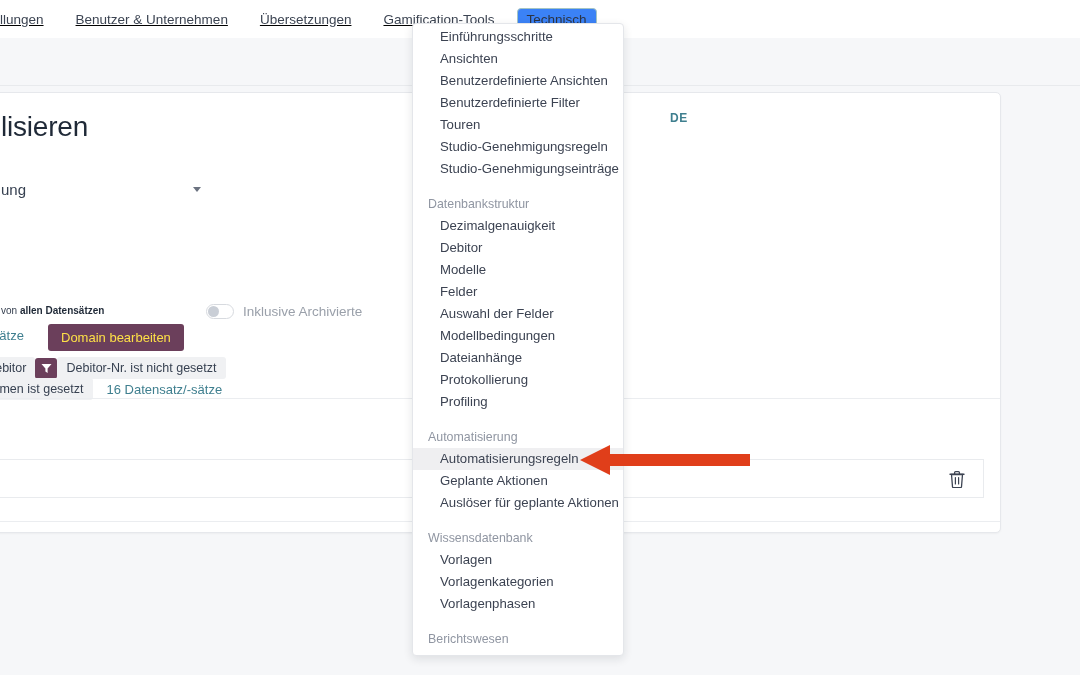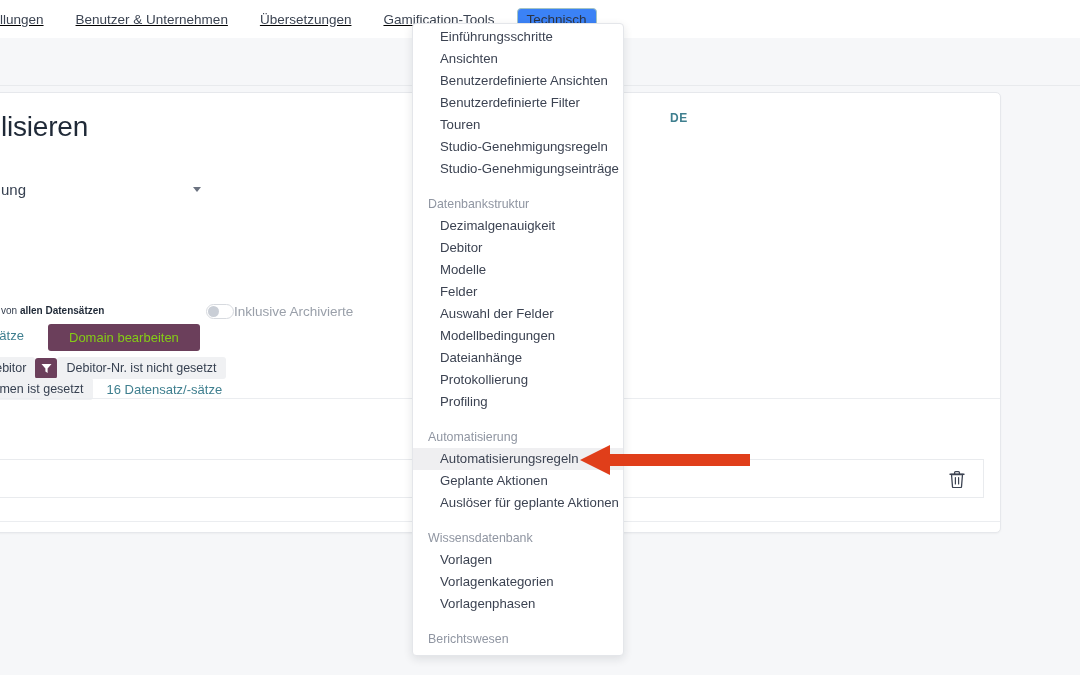--- a/index.html
+++ b/index.html
@@ -87,21 +87,21 @@
   }
 
   .apply-line {
     position: absolute; left: 40px; top: 212px;
     font-size: 10px; color: #374151; white-space: nowrap; text-align: right;
   }
   .apply-line b { font-weight: bold; color: #1f2937; }
 
   .toggle-wrap {
     position: absolute; left: 245px; top: 211px;
-    display: flex; align-items: center; 
+    display: flex; align-items: center; gap: 9px;
   }
   .toggle {
     width: 28px; height: 15px; border-radius: 8px;
     background: #ffffff; border: 1px solid #d7dadf;
     position: relative;
     cursor: pointer;
   }
   .toggle .knob {
     position: absolute; left: 1px; top: 1px;
     width: 11px; height: 11px; border-radius: 50%;
@@ -109,23 +109,23 @@
   }
   .toggle-label { font-size: 13.5px; color: #9aa0aa; white-space: nowrap; }
 
   .count-link {
     position: absolute; left: -18px; top: 235px;
     font-size: 13px; color: #3f7f8f; white-space: nowrap; cursor: pointer;
   }
 
   .domain-btn {
     position: absolute; left: 87px; top: 231px;
-    background: #6b3f5b; color: #84cc16;
+    background: #6b3f5b; color: #fde047;
     font-size: 13px;
-    padding: 6px 21px;
+    padding: 6px 13px;
     border-radius: 3px;
     cursor: pointer;
     white-space: nowrap;
   }
 
   
   .chip-row1 { position: absolute; left: -12px; top: 264px; display: flex; align-items: center; gap: 0px; }
   .chip-row2 { position: absolute; left: -22px; top: 285px; display: flex; align-items: center; gap: 14px; }
 
   .chip {

